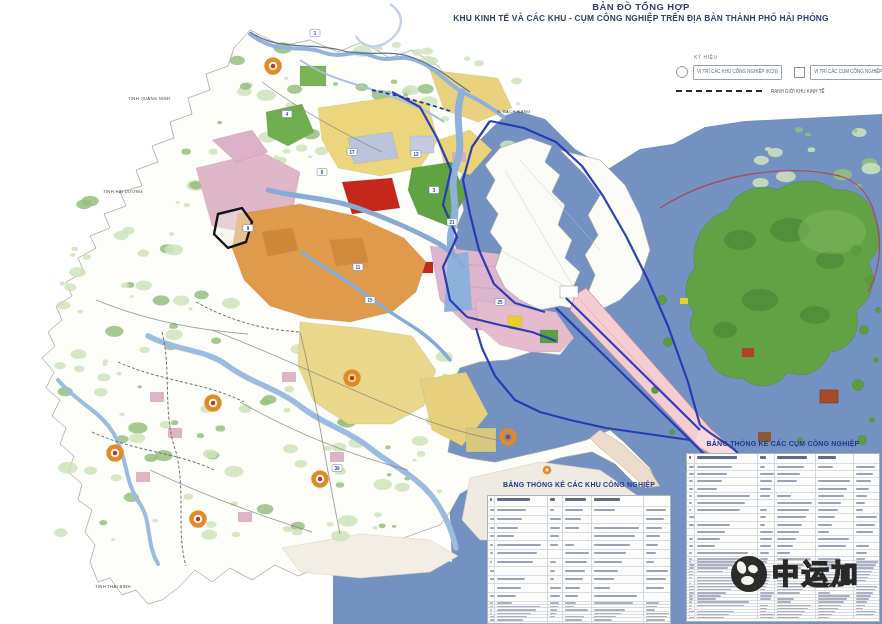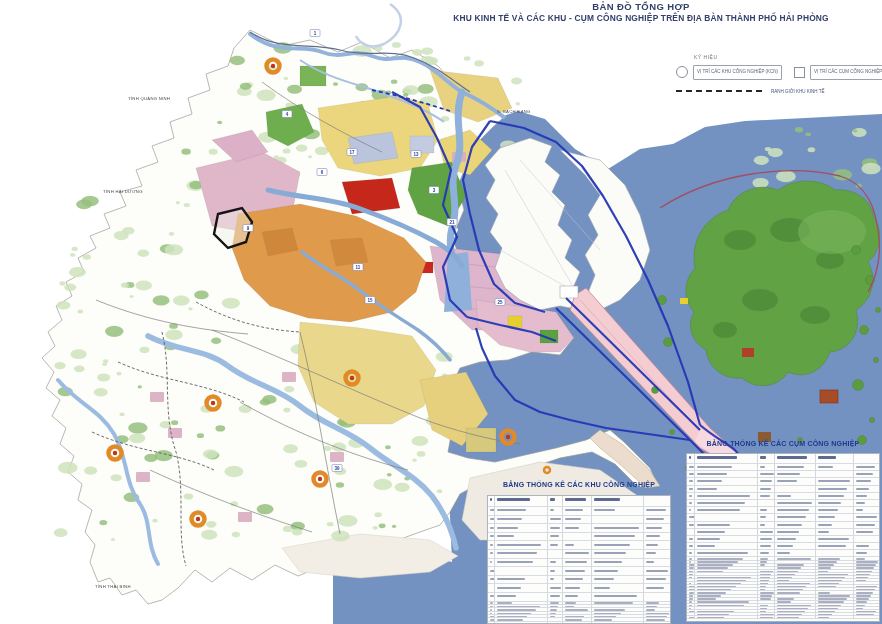--- a/index.html
+++ b/index.html
@@ -1491,14 +1491,22 @@
         <div class="scell" style="width: 21%;">
           <span class="sbar" style="height: 1.4px; margin: 0.7px 2px; background: rgb(170, 176, 194); width: 55%;"></span>
         </div>
         <div class="scell" style="width: 20%;">
           <span class="sbar" style="height: 1.4px; margin: 0.7px 2px; background: rgb(170, 176, 194); width: 30%;"></span>
         </div>
         <div class="scell" style="width: 13%;"></div>
       </div>
     </div>
 
+  <div class="watermark">
+    <div class="wm-logo">
+      <i class="a"></i>
+        <i class="b"></i>
+        <i class="c"></i>
+    </div>
+    <div class="wm-text">中运加</div>
+  </div>
 
 </div>
 
 </body></html>

